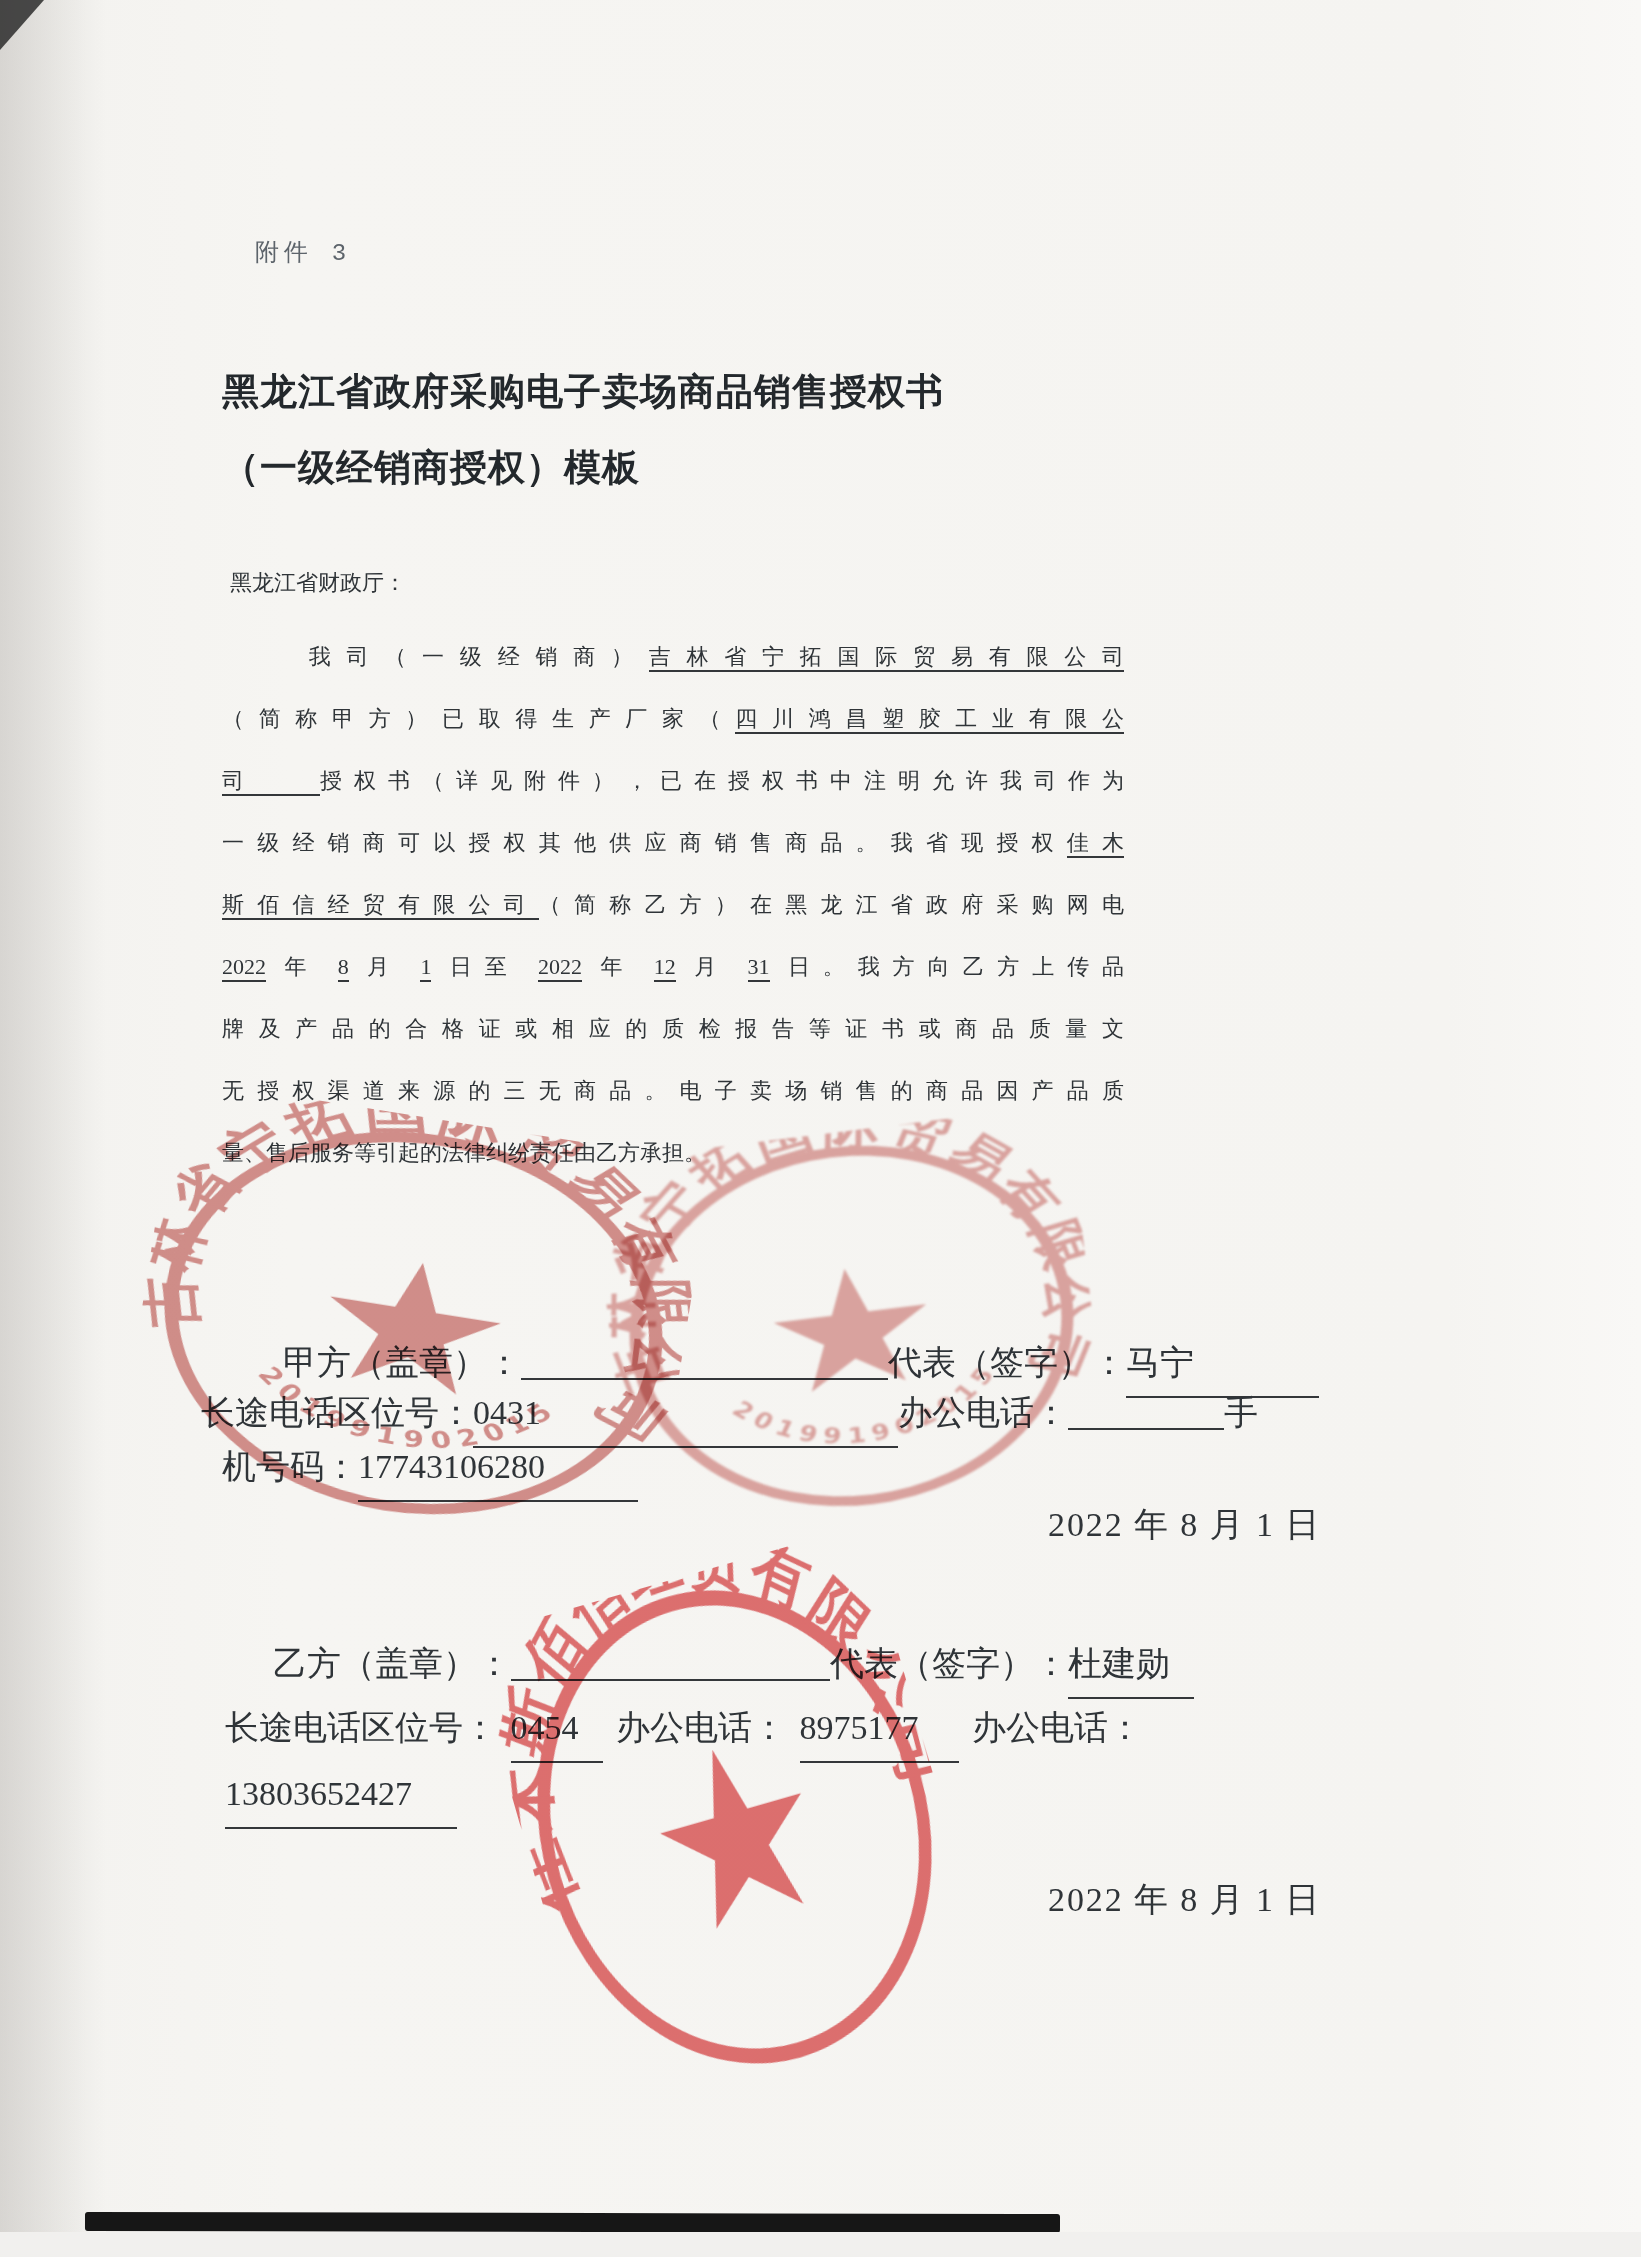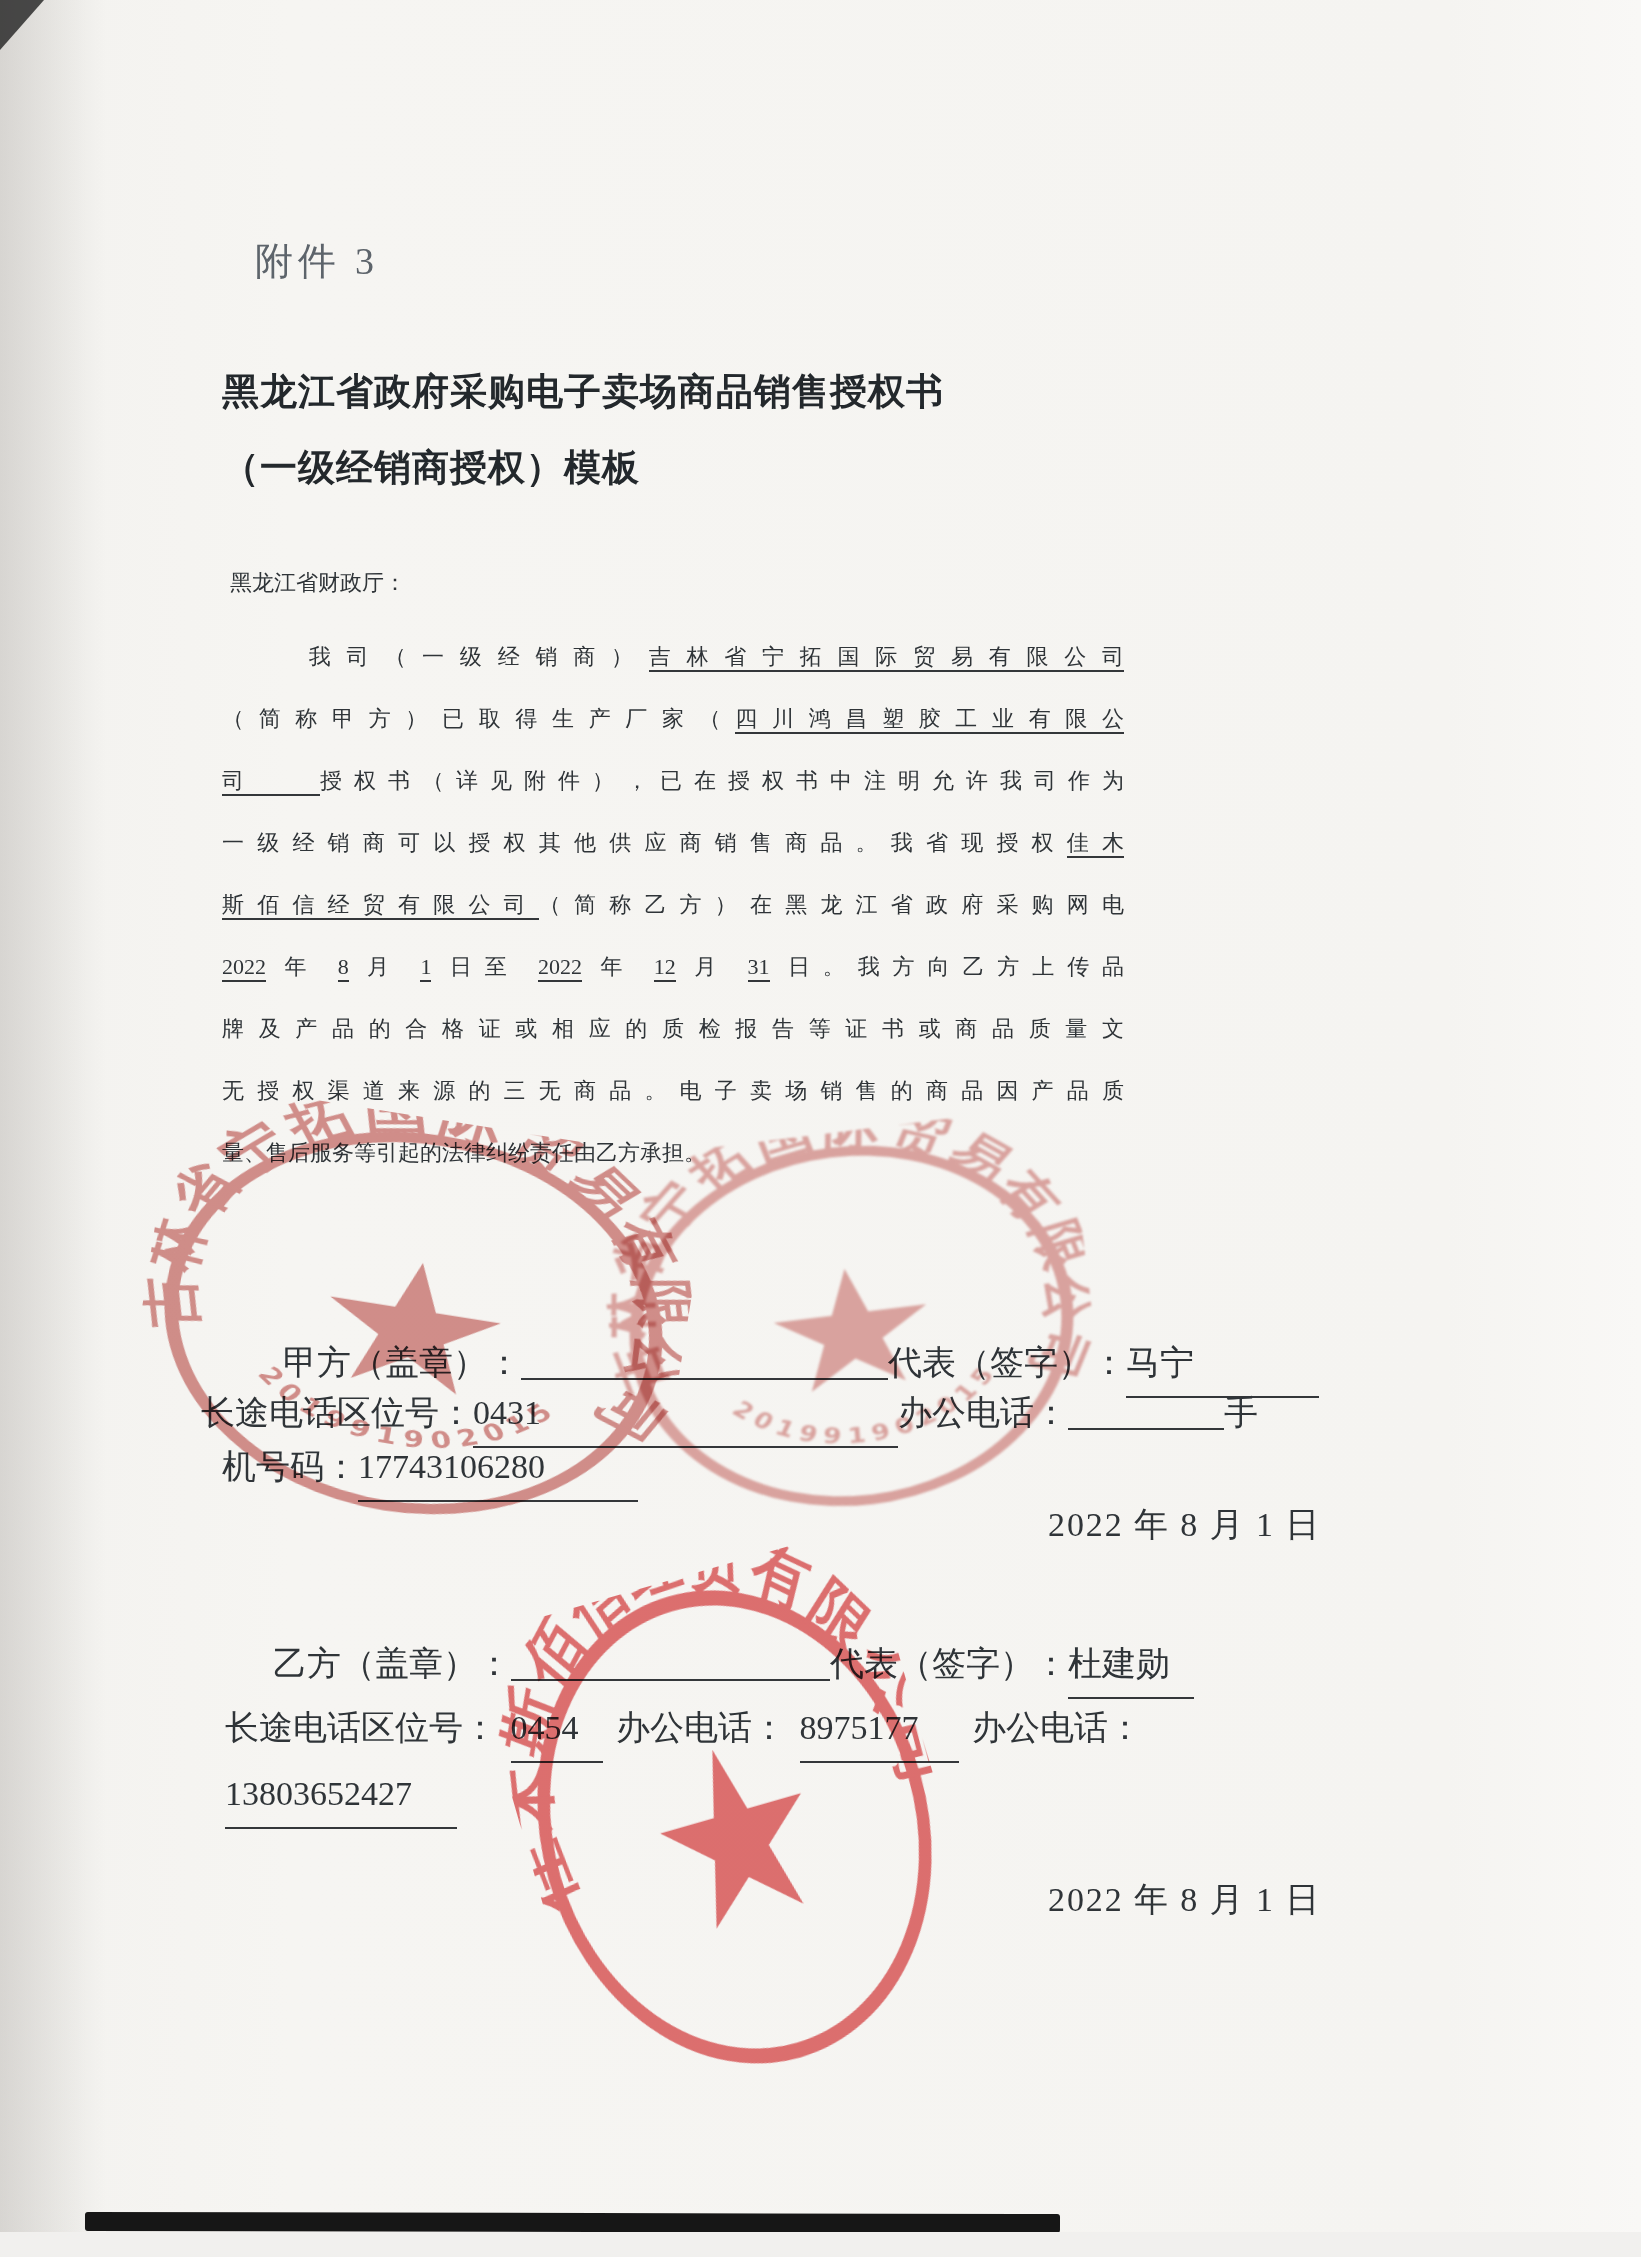--- a/index.html
+++ b/index.html
@@ -11,21 +11,21 @@
   }
   
   .corner-mark{position:absolute;left:0;top:0;width:0;height:0;
     border-top:50px solid #2b2b2b;border-right:44px solid transparent;opacity:.85;}
   .bottom-bar{position:absolute;left:85px;top:2213px;width:975px;height:19.3px;
     background:#161616;border-radius:2.9px;transform:rotate(.12deg);}
   .bottom-strip{position:absolute;left:0;top:2232px;width:1641px;height:25px;background:#f1f0ee;}
   .left-shade{position:absolute;left:0;top:0;width:106px;height:2257px;
     background:linear-gradient(90deg,rgba(120,118,112,.18),rgba(120,118,112,0));}
 
-  .attach{position:absolute;left:255px;top:236px;font-size:38px;color:#5d646b;letter-spacing:4.8px;}
+  .attach{position:absolute;left:255px;top:236px;font-size:24px;color:#5d646b;letter-spacing:4.8px;font-family:Liberation Mono, monospace;}
 
   .title-block{position:absolute;left:222px;top:367px;width:904px;text-align:left;
     font-family:"DejaVu Sans","Liberation Sans",sans-serif;font-weight:700;color:#23282c;}
   .t1{font-size:37px;letter-spacing:1px;}
   .t2{font-size:37px;margin-top:26px;letter-spacing:1px;}
 
   .salutation{position:absolute;left:230px;top:568px;font-size:22px;}
 
   .body-text{position:absolute;left:222px;top:626px;width:902px;font-size:22px;}
   .bl{height:62px;line-height:62px;text-align:justify;text-align-last:justify;white-space:nowrap;}

